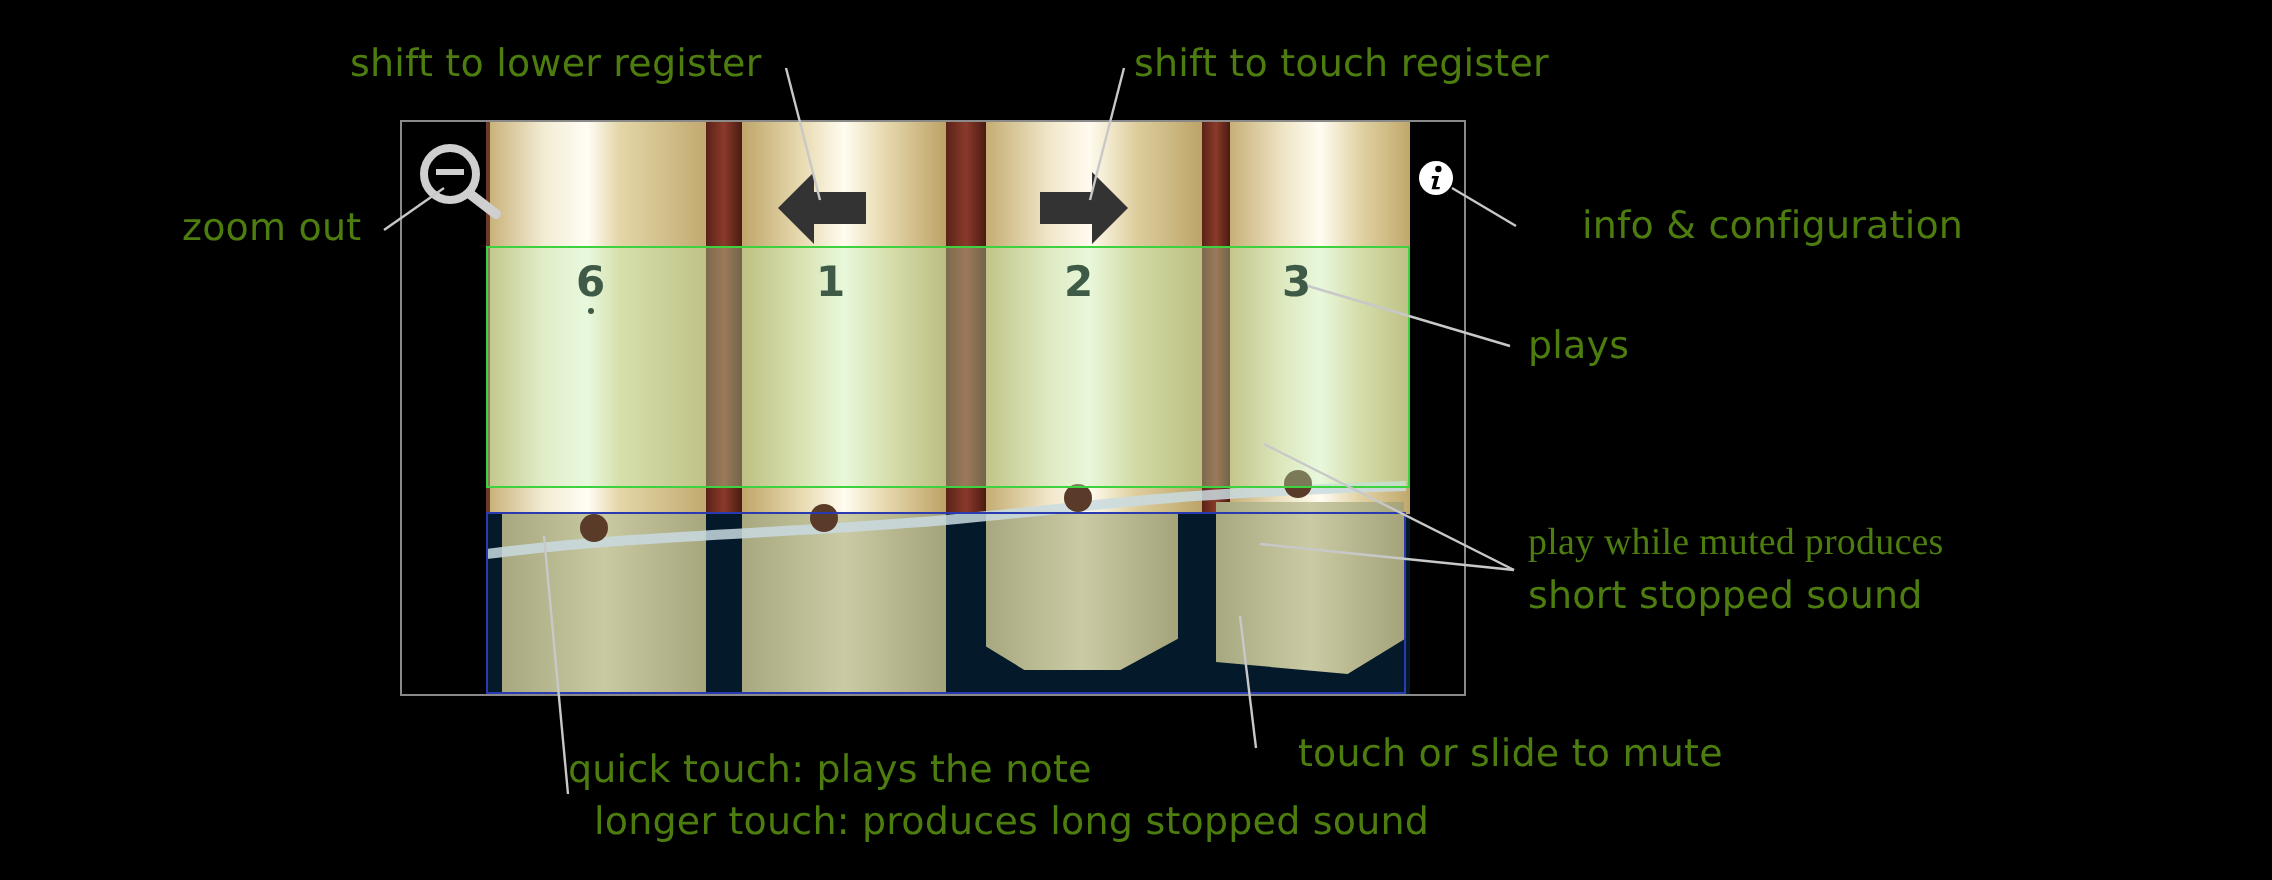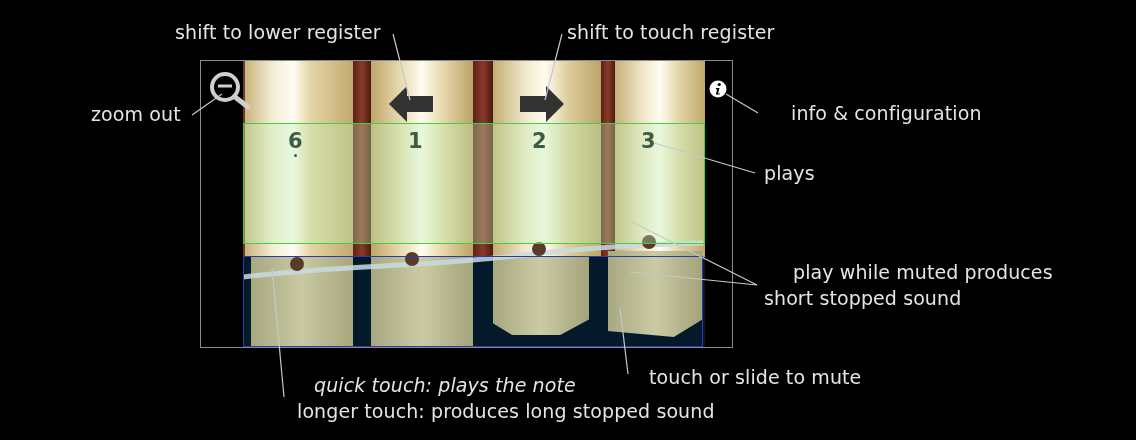--- a/index.html
+++ b/index.html
@@ -1,18 +1,18 @@
 <!DOCTYPE html>
 <html><head>
 <meta charset="utf-8">
 <style>
   html, body { margin:0; padding:0; background:#000; }
   body { width:1136px; height:440px; position:relative; overflow:hidden;
          font-family:"DejaVu Sans","Liberation Sans",sans-serif; color:#fff; }
-  .ann { position:absolute; font-size:19px; line-height:26px; white-space:nowrap; color:#e5e5e5; letter-spacing:0.1px; }
+  .ann { position:absolute; font-size:19px; line-height:26px; white-space:nowrap; color:#4d7c0f; letter-spacing:0.1px; }
   .frame { position:absolute; left:200px; top:60px; width:533px; height:288px;
            border:1.5px solid #8a8a8a; box-sizing:border-box; background:#000; }
   .photo { position:absolute; left:243px; top:61px; width:462px; height:286px; overflow:hidden;
            background:#6b3a2a; }
   .bar { position:absolute; top:0; height:286px; }
   .gap { position:absolute; top:0; height:286px; background:linear-gradient(90deg,#5a2218,#8a3a2a 50%,#4a1a12); }
   .zone-labels { position:absolute; left:243px; top:123px; width:462px; height:121px;
                  background:rgba(190,240,180,0.35); border:1px solid #3fd23f; box-sizing:border-box; }
   .zone-mute { position:absolute; left:243px; top:256px; width:460px; height:91px;
                border:1.5px solid #2a3ab0; box-sizing:border-box; }
@@ -97,17 +97,17 @@
     <line x1="284" y1="397" x2="272" y2="268"></line>
     <line x1="628" y1="374" x2="620" y2="308"></line>
   </g>
 </svg>
 
 <div class="ann" style="left:175px;top:19px;">shift to lower register</div>
 <div class="ann" style="left:567px;top:19px;">shift to touch register</div>
 <div class="ann" style="left:91px;top:101px;text-align:center;">zoom out</div>
 <div class="ann" style="left:791px;top:100px;">info &amp; configuration</div>
 <div class="ann" style="left:764px;top:160px;">plays</div>
-<div class="ann" style="left:793px;top:259px;">play while muted produces</div>
+<div class="ann" style="left:764px;top:259px;font-family:Liberation Serif, serif;">play while muted produces</div>
 <div class="ann" style="left:764px;top:285px;">short stopped sound</div>
 <div class="ann" style="left:630px;top:364px;margin-left:19px;">touch or slide to mute</div>
-<div class="ann" style="left:314px;top:372px;font-style:italic;">quick touch: plays the note</div>
+<div class="ann" style="left:284px;top:372px;">quick touch: plays the note</div>
 <div class="ann" style="left:297px;top:398px;text-align:right;">longer touch: produces long stopped sound</div>
 
 </body></html>

